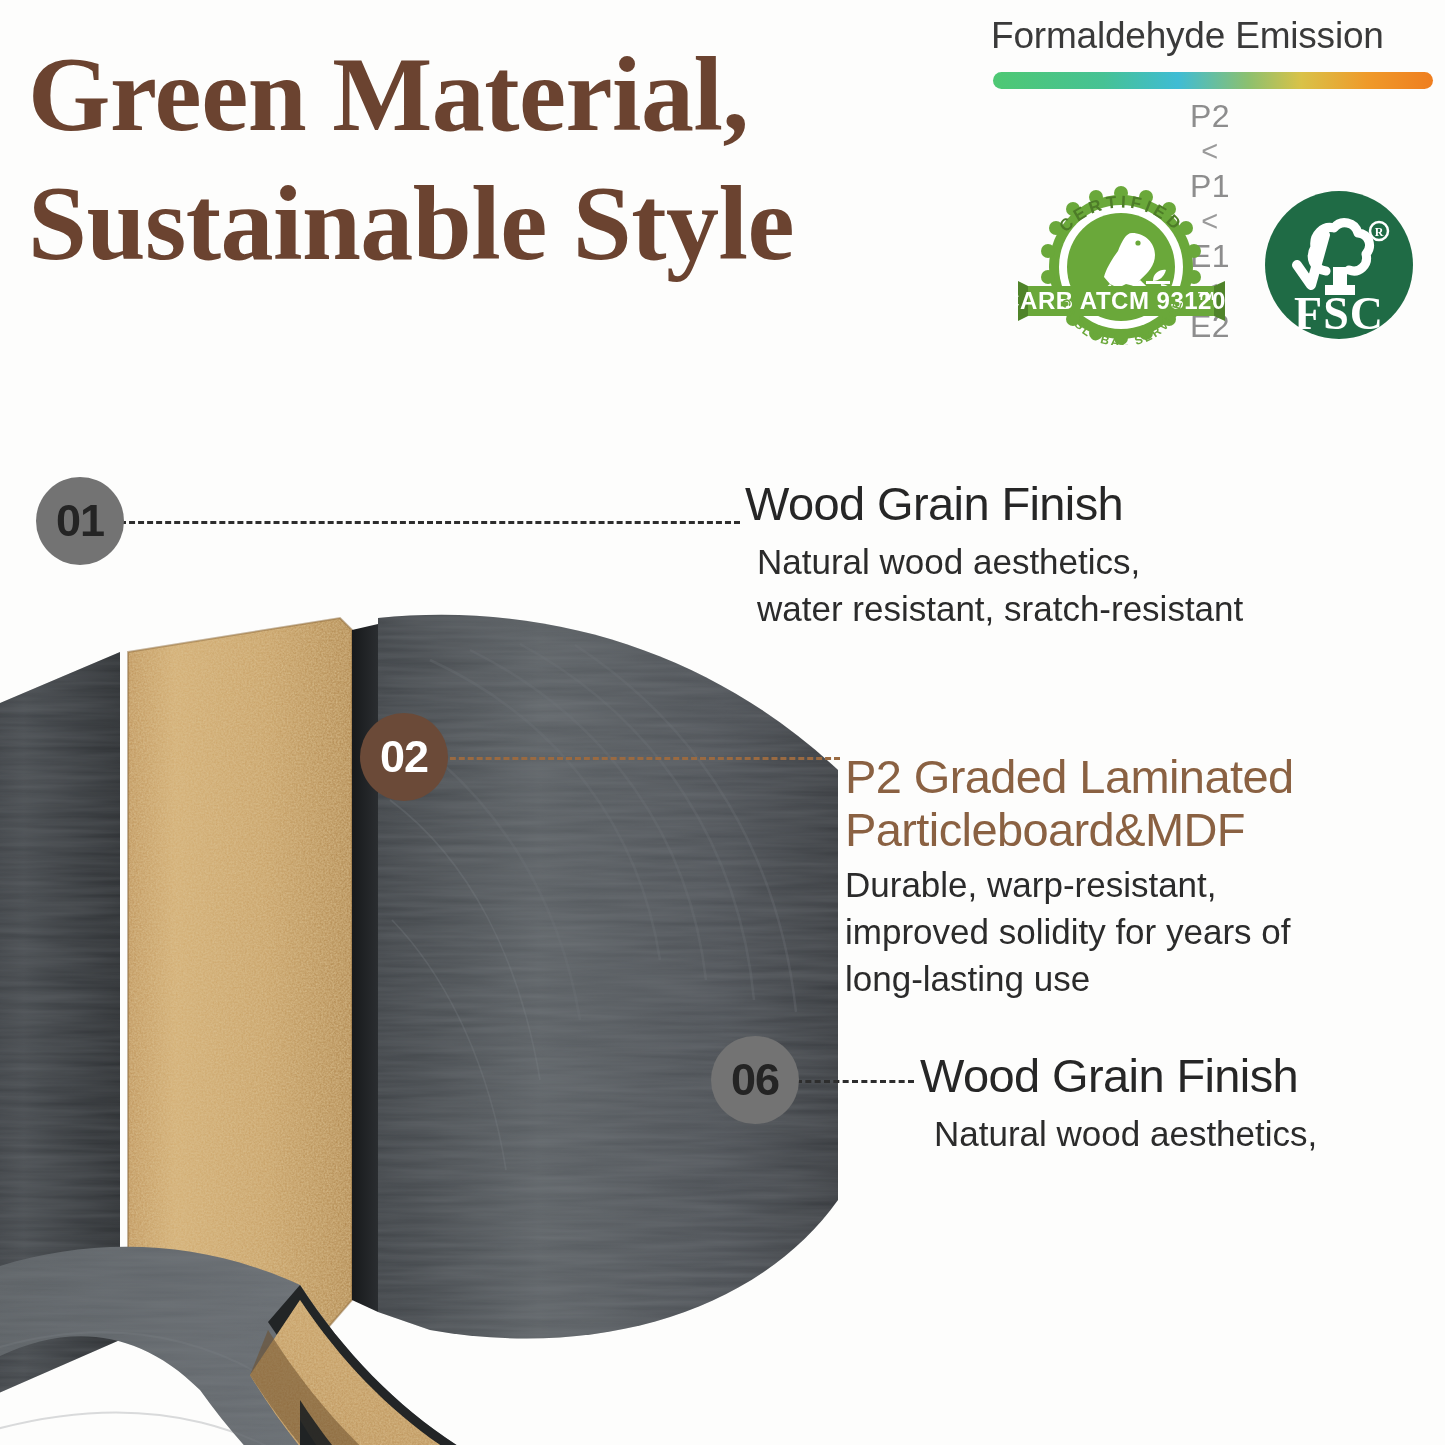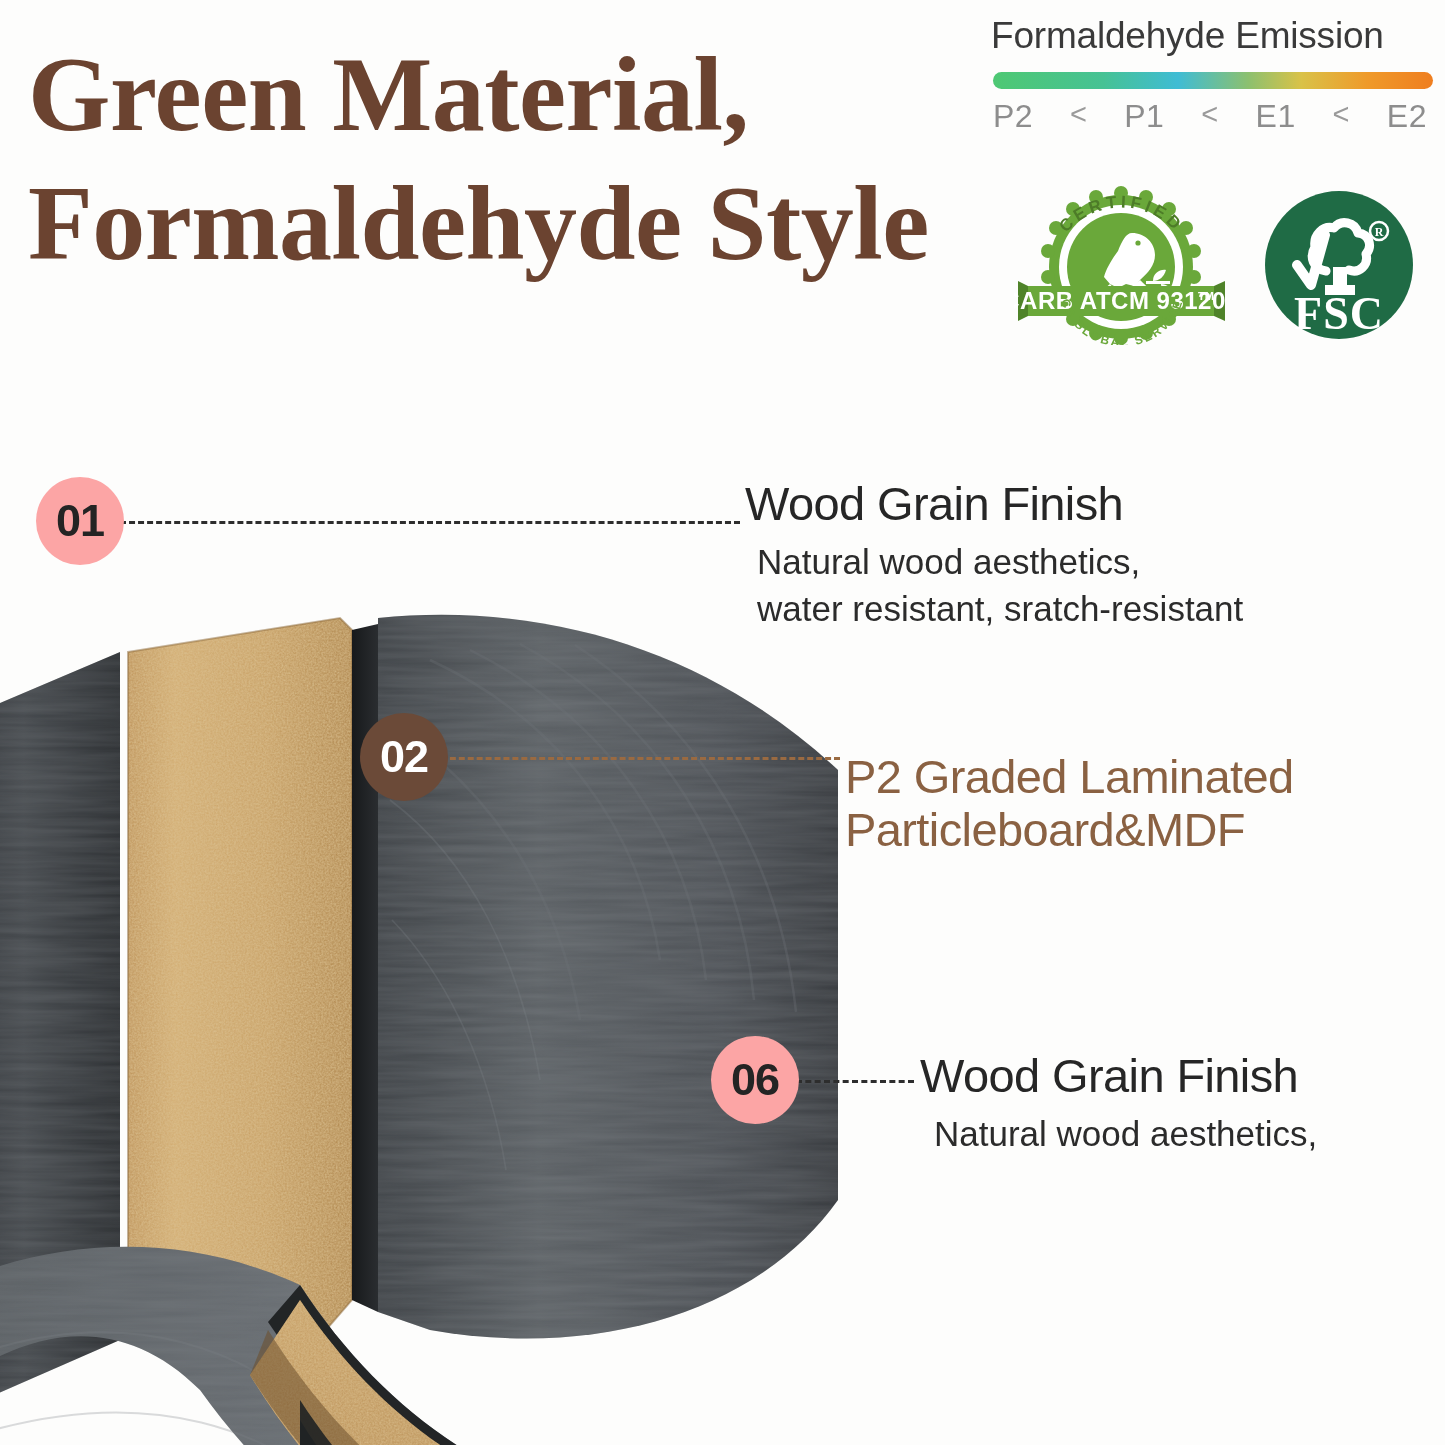--- a/index.html
+++ b/index.html
@@ -62,23 +62,24 @@
       #3fbcd4 42%,
       #8cc06f 58%,
       #d9c248 70%,
       #ef9a2a 85%,
       #ef7e1f 100%);
   }
   .emission-scale {
     margin-top: 9px;
     margin-left: 12px;
     display: flex;
-    align-items: flex-start;
+    align-items: center;
     justify-content: space-between;
     padding-right: 6px;
+    flex-direction: column;
   }
   .emission-scale span {
     font-size: 32px;
     color: #8d8d8d;
     letter-spacing: 0.5px;
   }
   .emission-scale .lt { font-size: 29px; color: #9a9a9a; }
 
   
   .badges {
@@ -140,21 +141,21 @@
     height: 88px;
     border-radius: 50%;
     display: flex;
     align-items: center;
     justify-content: center;
     font-size: 45px;
     font-weight: 700;
     letter-spacing: -1px;
     z-index: 60;
   }
-  .num-badge.light { background: #fca5a5; color: #242424; }
+  .num-badge.light { background: #737373; color: #242424; }
   .num-badge.dark  { background: #6b4a38; color: #ffffff; }
   #badge-1 { left: 36px;  top: 477px; }
   #badge-2 { left: 360px; top: 713px; }
   #badge-3 { left: 711px; top: 1036px; }
 
   
   .leader {
     position: absolute;
     height: 0;
     border-top: 3px dashed #2d2d2d;
@@ -270,21 +271,21 @@
       <path d="M250,1075 C380,1290 600,1390 820,1330 L832,1392 C600,1452 360,1348 222,1112 Z" fill="#4b3援2a" opacity="0"></path>
       <path d="M268,1030 C400,1240 610,1332 812,1280 L820,1330 C600,1390 380,1282 250,1075 Z" fill="#6b4f2c" opacity="0.55"></path>
 
       <path d="M300,1120 C430,1330 640,1420 840,1368 L840,1450 L300,1450 Z" fill="#2b2e31"></path>
       <path d="M820,1330 C640,1388 430,1300 300,1100 L300,1180 C440,1372 650,1452 840,1400 Z" fill="#1f2224" opacity="0.9"></path>
     </svg>
   </div>
 
   <div class="headline">
     <span class="hl-line">Green Material,</span>
-    <span class="hl-line">Formaldehyde Style</span>
+    <span class="hl-line">Sustainable Style</span>
   </div>
 
   <div class="emission">
     <div class="emission-title">Formaldehyde Emission</div>
     <div class="emission-bar"></div>
     <div class="emission-scale">
       <span>P2</span>
       <span class="lt">&lt;</span>
       <span>P1</span>
       <span class="lt">&lt;</span>
@@ -395,20 +396,25 @@
   <div class="callout" id="callout-1">
     <div class="callout-title">Wood Grain Finish</div>
     <div class="callout-body">
       <div>Natural wood aesthetics,</div>
       <div>water resistant, sratch-resistant</div>
     </div>
   </div>
 
   <div class="callout" id="callout-2">
     <div class="callout-title brown">P2 Graded Laminated Particleboard&amp;MDF</div>
+    <div class="callout-body">
+      <div>Durable, warp-resistant,</div>
+      <div>improved solidity for years of</div>
+      <div>long-lasting use</div>
+    </div>
   </div>
 
   <div class="callout" id="callout-3">
     <div class="callout-title">Wood Grain Finish</div>
     <div class="callout-body">
       <div>Natural wood aesthetics,</div>
     </div>
   </div>
 
 </div>

